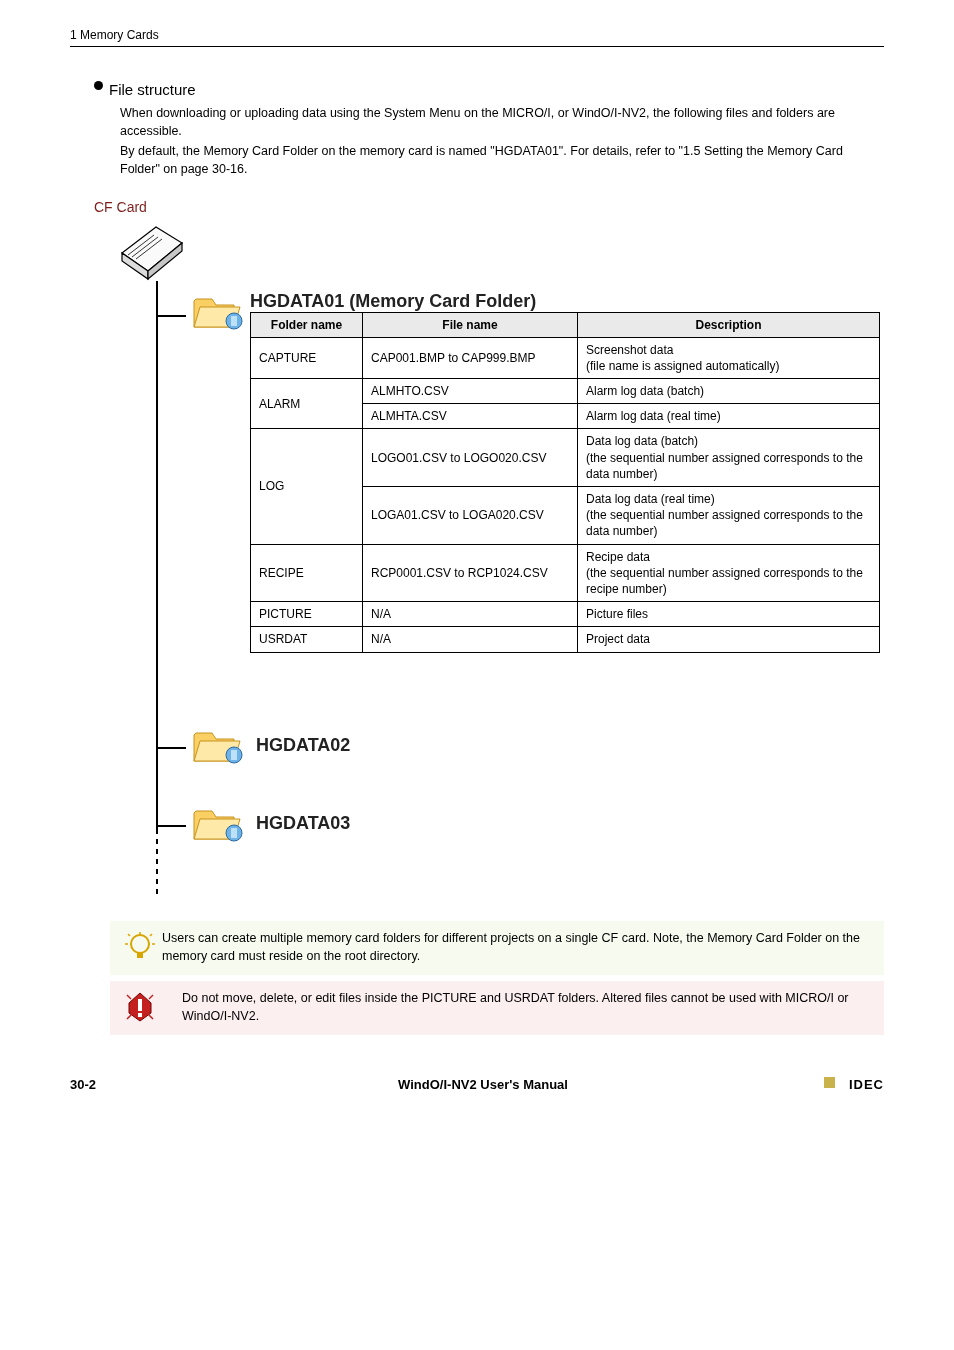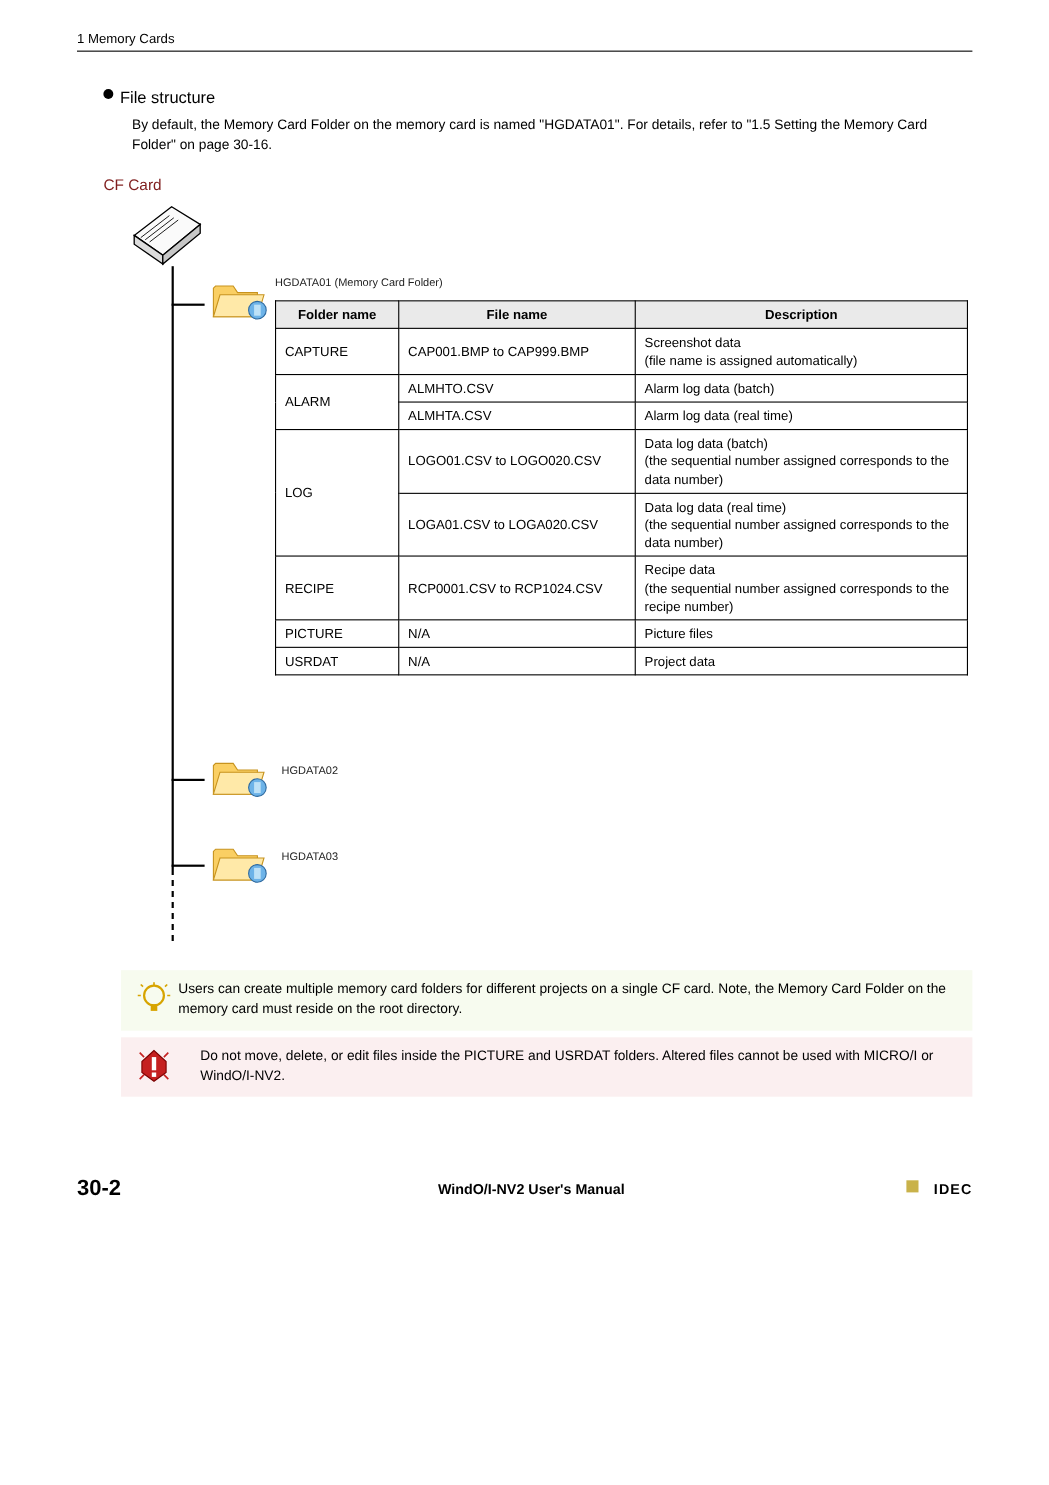--- a/index.html
+++ b/index.html
@@ -18,56 +18,57 @@
   .tree-trunk { position: absolute; left: 62px; top: 64px; width: 2px; height: 616px; background: linear-gradient(to bottom,#000 0,#000 548px,transparent 548px); }
   .tree-dash { position: absolute; left: 62px; top: 612px; width: 2px; height: 68px; background-image: linear-gradient(to bottom,#000 55%,transparent 45%); background-size: 2px 10px; background-repeat: repeat-y; }
   .branch { position: absolute; left: 62px; height: 2px; width: 30px; background: #000; }
   .branch.b1 { top: 98px; }
   .branch.b2 { top: 530px; }
   .branch.b3 { top: 608px; }
   .folder-icon { position: absolute; }
   .folder-icon.f1 { left: 96px; top: 70px; }
   .folder-icon.f2 { left: 96px; top: 504px; }
   .folder-icon.f3 { left: 96px; top: 582px; }
-  .folder-label { position: absolute; font-size: 10px; color: #222; }
+  .folder-label { position: absolute; font-size: 18px; color: #222; font-weight: bold; }
   .folder-label.l1 { left: 156px; top: 74px; }
   .folder-label.l2 { left: 162px; top: 518px; }
   .folder-label.l3 { left: 162px; top: 596px; }
   .tbl { position: absolute; left: 156px; top: 95px; border-collapse: collapse; width: 630px; }
   .tbl th, .tbl td { border: 1px solid #000; padding: 4px 8px; font-size: 12px; vertical-align: middle; line-height: 1.35; }
   .tbl th { background: #eaeaea; text-align: center; font-weight: bold; }
   .tbl td.folder-col { width: 112px; }
   .tbl td.file-col { width: 215px; }
   .note-block { display: flex; margin-top: 4px; margin-left: 16px; margin-right: 0; padding: 8px 15px 10px 8px; line-height: 1.45; }
   .note-block.tip { background: #f7fbef; }
   .note-block.warn { background: #fbeff0; margin-top: 6px; gap: 20px; }
   .note-icon { flex: 0 0 44px; display: flex; align-items: flex-start; justify-content: center; padding-top: 2px; }
   .note-text { flex: 1; }
   .footer { position: absolute; bottom: 24px; left: 70px; right: 70px; display: flex; justify-content: space-between; align-items: center; }
-  .footer-left { font-weight: bold; font-size: 20px; }
+  .footer-left { font-weight: bold; font-size: 13px; }
   .footer-center { position: absolute; left: 12px; right: 0; text-align: center; font-size: 13px; font-weight: bold; }
   .footer-right { position: relative; }
   .idec-logo { display: flex; align-items: flex-start; gap: 14px; font-weight: bold; font-size: 13px; letter-spacing: 1px; font-family: Liberation Sans, sans-serif; }
   .idec-sq { width: 11px; height: 11px; background: #c9b24a; }
 </style>
 </head>
 <body>
 
 <div class="page">
 
   <div class="header-line">
     <span class="header-text">1 Memory Cards</span>
   </div>
 
   <div class="content">
     <div class="bullet-row">
       <span class="bullet-dot"></span>
       <span class="bullet-title">File structure</span>
     </div>
     <div class="intro">
+      <p>When downloading or uploading data using the System Menu on the MICRO/I, or WindO/I-NV2, the following files and folders are accessible.</p>
       <p>By default, the Memory Card Folder on the memory card is named "HGDATA01". For details, refer to "1.5 Setting the Memory Card Folder" on page 30-16.</p>
     </div>
 
     <div class="cf-label">CF Card</div>
 
     <div class="diagram">
 
       <svg class="cf-card-svg" width="72" height="62">
         <polygon points="6,30 40,4 66,20 32,48" fill="#fafafa" stroke="#000" stroke-width="1.2"></polygon>
         <polygon points="6,30 32,48 32,56 6,38" fill="#dcdcdc" stroke="#000" stroke-width="1.2"></polygon>

